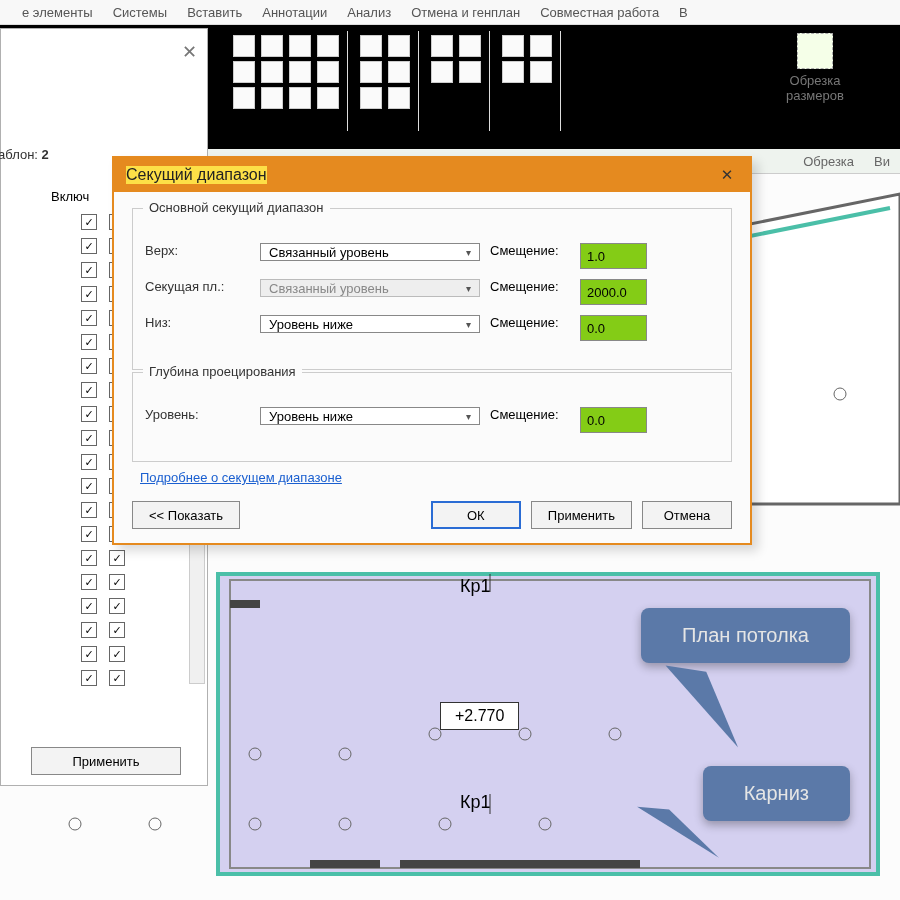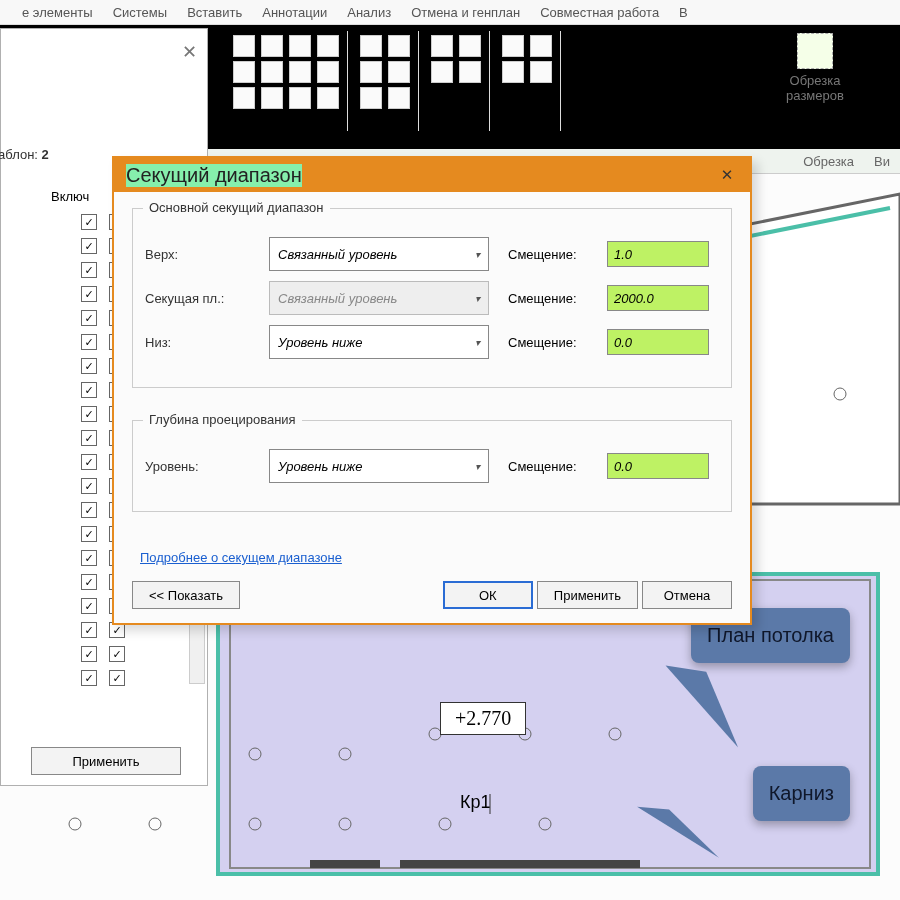--- a/index.html
+++ b/index.html
@@ -29,50 +29,50 @@
   .side-header { position:absolute; left:50px; top:160px; font-weight:400; }
   .side-scroll { position:absolute; right:2px; top:185px; width:16px; height:470px; background:#f0f0f0; border:1px solid #ccc; }
   .side-scroll .thumb { position:absolute; top:2px; left:2px; right:2px; height:40px; background:#ccc; }
   .side-apply { position:absolute; left:30px; bottom:10px; width:150px; height:26px; background:#e8e8e8; border:1px solid #999; }
 
   
   .canvas { position:absolute; top:174px; left:0; right:0; bottom:0; background:#fcfcfc; }
   .canvas svg { width:100%; height:100%; }
 
   
-  .callout { position:absolute; background:#5b79a8; color:#0f172a; font-size:20px; padding:16px 16px; border-radius:8px; box-shadow:0 4px 10px rgba(0,0,0,.3);text-align:right; }
+  .callout { position:absolute; background:#5b79a8; color:#e5e5e5; font-size:20px; padding:16px 41px; border-radius:8px; box-shadow:0 4px 10px rgba(0,0,0,.3);text-align:right; }
   .callout.c1 { right:50px; top:608px; }
   .callout.c2 { right:50px; top:766px; }
   .callout-tri { position:absolute; width:0; height:0; }
   
   .tri1 { right:170px; top:668px; border-left:18px solid transparent; border-right:18px solid transparent; border-top:80px solid #5b79a8; transform: skewX(40deg) rotate(10deg); }
   .tri2 { right:200px; top:808px; border-left:14px solid transparent; border-right:14px solid transparent; border-top:50px solid #5b79a8; transform: skewX(55deg) rotate(6deg); }
 
   
   .dialog { position:absolute; left:112px; top:156px; width:640px; background:#fbfbfb; border:2px solid #e58a1f; box-shadow:6px 6px 10px rgba(0,0,0,.15); }
   .dlg-titlebar { height:34px; background:#e58a1f; display:flex; align-items:center; justify-content:space-between; padding:0 12px; }
-  .dlg-title { background:#86efac; color:#222; font-size:20px; }
+  .dlg-title { background:#fde047; color:#222; font-size:16px; }
   .dlg-close { width:22px; height:22px; display:flex; align-items:center; justify-content:center; color:#333; font-size:15px; }
   .dlg-body { padding:16px 18px 14px; }
-  .groupbox { border:1px solid #ccc; padding:18px 12px 18px; position:relative; margin-bottom:32px; }
+  .groupbox { border:1px solid #ccc; padding:24px 12px 18px; position:relative; margin-bottom:2px; }
   .groupbox > .legend { position:absolute; top:-9px; left:10px; background:#fbfbfb; padding:0 6px; color:#333; font-size:13px; }
-  .row { display:flex; align-items:center; gap:19px; margin:10px 0; }
+  .row { display:flex; gap:10px; margin:10px 0; }
   .row .lab { width:105px; color:#333; }
-  .row .combo { flex:0 0 220px; height:34px; border:1px solid #888; background:#fff; display:flex; align-items:center; justify-content:space-between; padding:0 8px;font-style:italic; }
+  .row .combo { flex:0 0 220px; height:18px; border:1px solid #888; background:#fff; display:flex; align-items:center; justify-content:space-between; padding:0 8px; }
   .row .combo.disabled { background:#eee; color:#888; border-color:#bbb; }
   .row .combo .chev { font-size:10px; color:#555; }
   .row .off-lab { width:80px; text-align:left; }
-  .row .off-val { width:102px; height:26px; border:1px solid #888; background:#bef264; padding:0 6px; display:flex; align-items:center;font-style:italic; }
+  .row .off-val { width:67px; height:26px; border:1px solid #888; background:#84cc16; padding:0 6px; display:flex; align-items:center; }
   .link { color:#1a5fd0; text-decoration:underline; margin:6px 8px 16px; display:inline-block; }
-  .dlg-buttons { display:flex; align-items:flex-start; gap:4px; }
+  .dlg-buttons { display:flex; align-items:flex-start; gap:10px; }
   .btn { height:28px; border:1px solid #888; background:#f3f3f3; padding:0 16px; display:flex; align-items:center; justify-content:center; min-width:90px; }
   .btn.primary { border:2px solid #2a6cd4; }
   .dlg-buttons .spacer { flex:1; }
 
-  .elev-box { position:absolute; left:440px; top:702px; border:1px solid #333; background:#fff; padding:4px 14px; font-size:20px; font-family: Liberation Serif, serif; }
+  .elev-box { position:absolute; left:440px; top:702px; border:1px solid #333; background:#fff; padding:4px 14px; font-size:16px; font-family: Liberation Sans, sans-serif; }
 </style>
 </head>
 <body>
 
 <div class="menubar">
   <span>е элементы</span>
   <span>Системы</span>
   <span>Вставить</span>
   <span>Аннотации</span>
   <span>Анализ</span>

